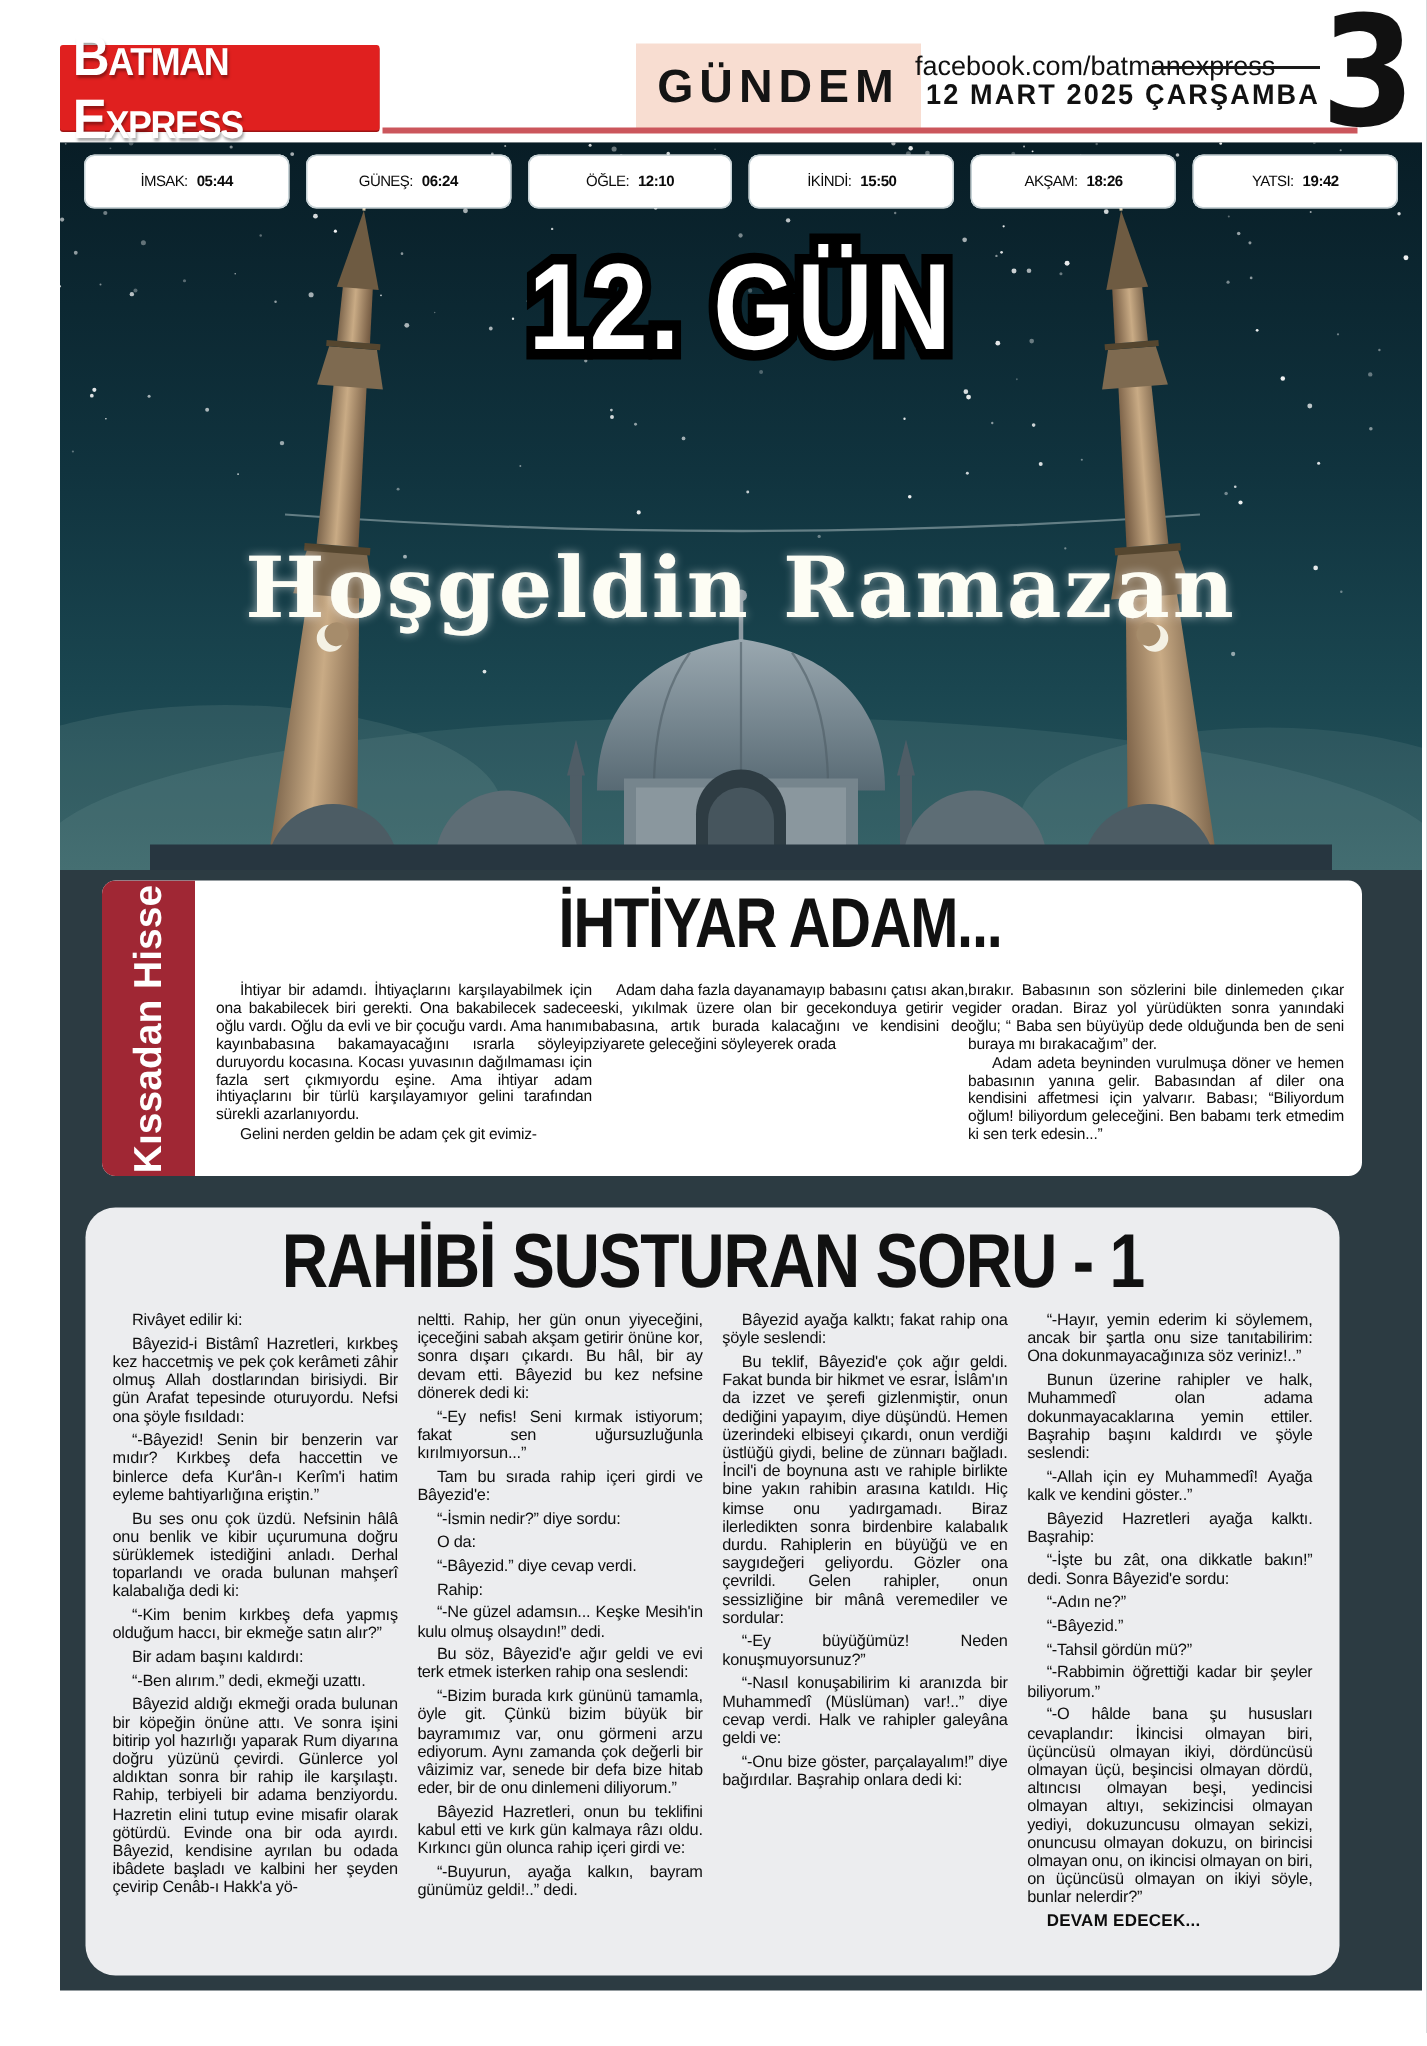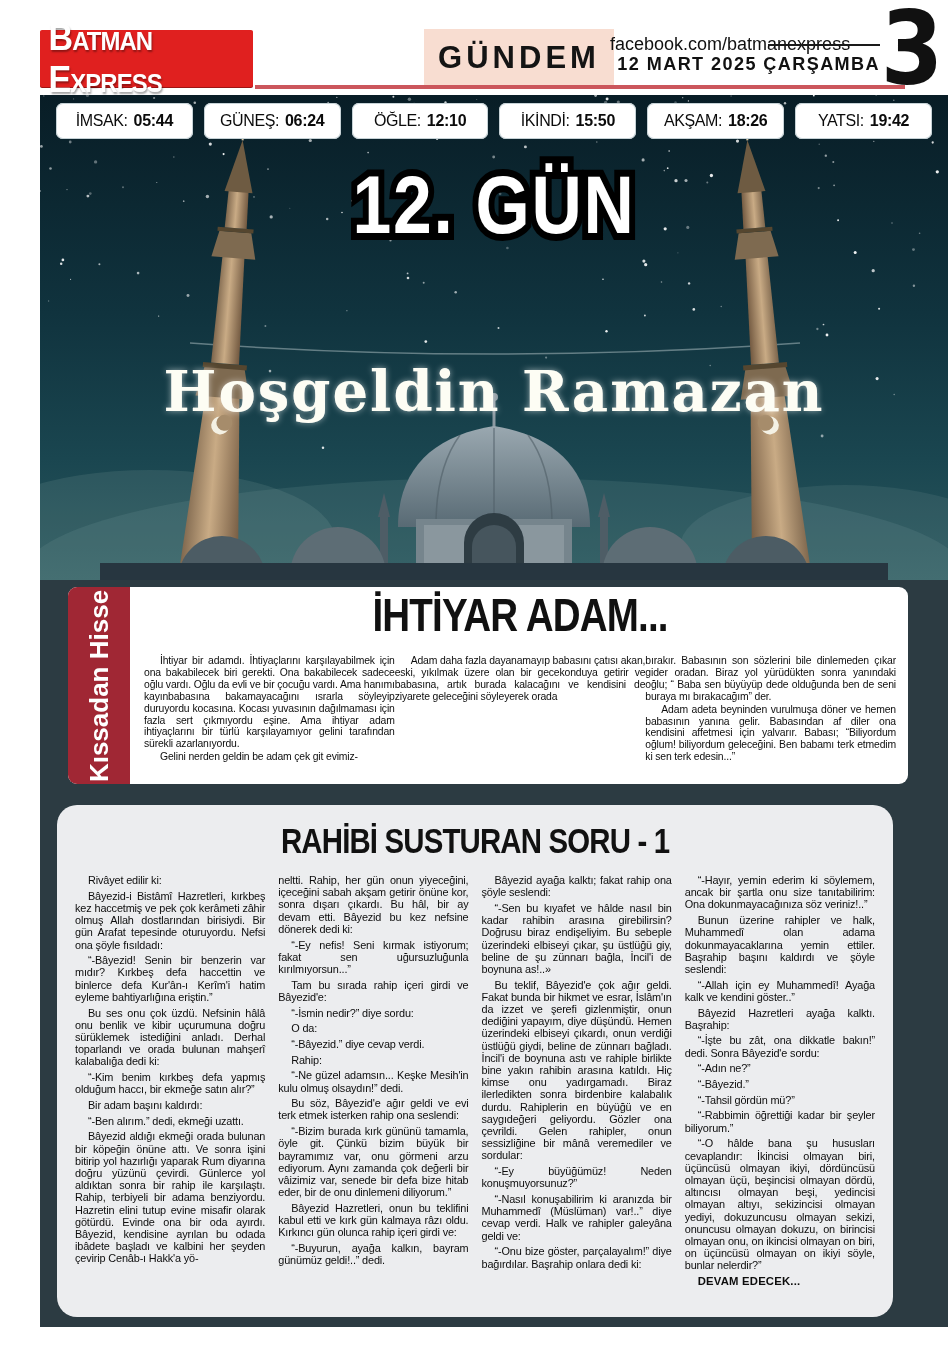--- a/index.html
+++ b/index.html
@@ -23,21 +23,21 @@
         line-height:94px;font-weight:900;font-family:"DejaVu Sans",sans-serif;transform:scaleX(.88);}
   .red-rule{position:absolute;left:255px;top:85px;width:650px;height:4px;background:#cb565c;}
 
   
   .dark{position:absolute;left:40px;top:95px;width:908px;height:1232px;background:#2c3b42;}
   .sky{position:absolute;left:0;top:0;}
 
   
   .prayerbar{position:absolute;left:16px;top:8px;width:876px;display:flex;gap:11px;}
   .ptime{flex:1;height:36px;background:#fff;border-radius:7px;display:flex;align-items:center;
-         justify-content:center;gap:6px;font-size:16px;color:#0b0b0b;
+         justify-content:center;gap:6px;font-size:10px;color:#0b0b0b;
          box-shadow:0 0 0 1px #c6d2d6 inset;}
   .ptime .lbl{font-weight:500;letter-spacing:-.4px;}
   .ptime .val{font-weight:800;letter-spacing:-.3px;}
 
   
   .whitebox{position:absolute;left:28px;top:492px;width:840px;height:197px;background:#fff;
             border-radius:9px;display:flex;overflow:hidden;}
   .kicker{width:62px;background:#a02734;position:relative;flex:none;}
   .kicker span{position:absolute;left:50%;top:50%;transform:translate(-50%,-50%) rotate(-90deg);
             color:#fff;font-weight:bold;font-size:26px;white-space:nowrap;}
@@ -46,21 +46,21 @@
   .a1title span{display:inline-block;transform:scaleX(.82);letter-spacing:-1px;}
   .a1cols{display:flex;margin-top:13px;height:132px;overflow:hidden;}
   .a1col{flex:1;min-width:0;text-align:justify;font-size:10.4px;line-height:11.9px;
          letter-spacing:-.15px;color:#0d0d0d;}
   .a1col p{margin:1px 0 0;text-indent:16px;}
   .a1col p.cont{text-indent:0;}
 
   
   .graybox{position:absolute;left:17px;top:710px;width:836px;height:512px;background:#ecedef;
            border-radius:20px;box-sizing:border-box;padding:6px 18px 12px;overflow:hidden;}
-  .a2title{text-align:center;font-weight:900;font-size:35px;line-height:48px;margin:6px 0 8px;}
+  .a2title{text-align:center;font-weight:900;font-size:51px;line-height:48px;margin:6px 0 8px;}
   .a2title span{display:inline-block;transform:scaleX(.84);letter-spacing:-1px;}
   .a2cols{display:flex;gap:13px;height:438px;overflow:hidden;}
   .a2col{flex:1;min-width:0;text-align:justify;font-size:10.9px;line-height:12.2px;
          letter-spacing:-.15px;color:#0d0d0d;}
   .a2col p{margin:3.5px 0 0;text-indent:13px;}
   .a2col p:first-child{margin-top:1px;}
   .a2col p.cont{text-indent:0;}
   .tbc{font-weight:800;font-size:11.3px;letter-spacing:.2px;}
 </style>
 </head>
@@ -429,21 +429,20 @@
           <p>“-Bâyezid.” diye cevap verdi.</p>
           <p>Rahip:</p>
           <p>“-Ne güzel adamsın... Keşke Mesih'in kulu olmuş olsaydın!” dedi.</p>
           <p>Bu söz, Bâyezid'e ağır geldi ve evi terk etmek isterken rahip ona seslendi:</p>
           <p>“-Bizim burada kırk gününü tamamla, öyle git. Çünkü bizim büyük bir bayramımız var, onu görmeni arzu ediyorum. Aynı zamanda çok değerli bir vâizimiz var, senede bir defa bize hitab eder, bir de onu dinlemeni diliyorum.”</p>
           <p>Bâyezid Hazretleri, onun bu teklifini kabul etti ve kırk gün kalmaya râzı oldu. Kırkıncı gün olunca rahip içeri girdi ve:</p>
           <p>“-Buyurun, ayağa kalkın, bayram günümüz geldi!..” dedi.</p>
         </div>
         <div class="a2col">
           <p>Bâyezid ayağa kalktı; fakat rahip ona şöyle seslendi:</p>
-          <p>“-Sen bu kıyafet ve hâlde nasıl bin kadar rahibin arasına girebilirsin? Doğrusu biraz endişeliyim. Bu sebeple üzerindeki elbiseyi çıkar, şu üstlüğü giy, beline de şu zünnarı bağla, İncil'i de boynuna as!..»</p>
           <p>Bu teklif, Bâyezid'e çok ağır geldi. Fakat bunda bir hikmet ve esrar, İslâm'ın da izzet ve şerefi gizlenmiştir, onun dediğini yapayım, diye düşündü. Hemen üzerindeki elbiseyi çıkardı, onun verdiği üstlüğü giydi, beline de zünnarı bağladı. İncil'i de boynuna astı ve rahiple birlikte bine yakın rahibin arasına katıldı. Hiç kimse onu yadırgamadı. Biraz ilerledikten sonra birdenbire kalabalık durdu. Rahiplerin en büyüğü ve en saygıdeğeri geliyordu. Gözler ona çevrildi. Gelen rahipler, onun sessizliğine bir mânâ veremediler ve sordular:</p>
           <p>“-Ey büyüğümüz! Neden konuşmuyorsunuz?”</p>
           <p>“-Nasıl konuşabilirim ki aranızda bir Muhammedî (Müslüman) var!..” diye cevap verdi. Halk ve rahipler galeyâna geldi ve:</p>
           <p>“-Onu bize göster, parçalayalım!” diye bağırdılar. Başrahip onlara dedi ki:</p>
         </div>
         <div class="a2col">
           <p>“-Hayır, yemin ederim ki söylemem, ancak bir şartla onu size tanıtabilirim: Ona dokunmayacağınıza söz veriniz!..”</p>
           <p>Bunun üzerine rahipler ve halk, Muhammedî olan adama dokunmayacaklarına yemin ettiler. Başrahip başını kaldırdı ve şöyle seslendi:</p>
           <p>“-Allah için ey Muhammedî! Ayağa kalk ve kendini göster..”</p>
           <p>Bâyezid Hazretleri ayağa kalktı. Başrahip:</p>

